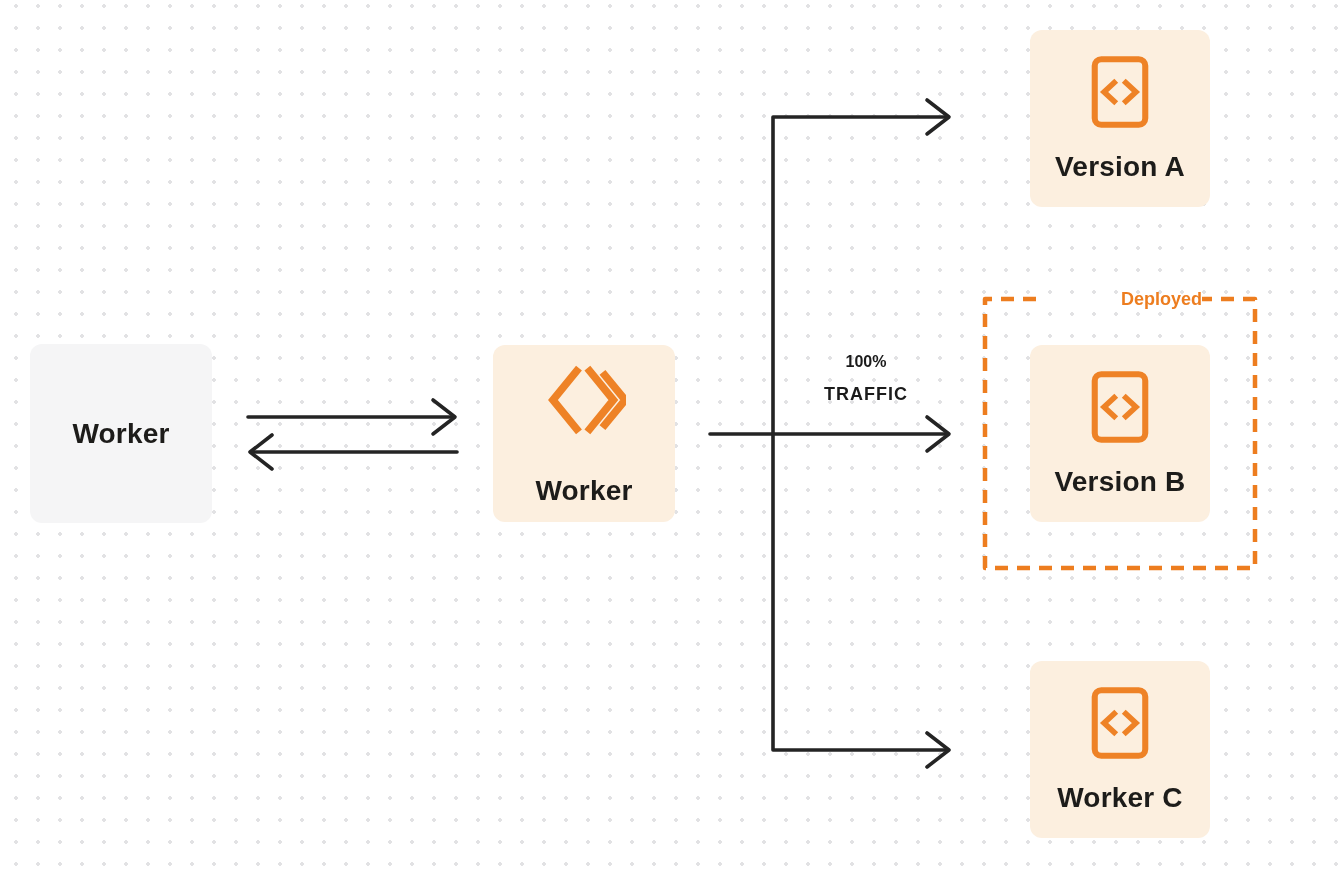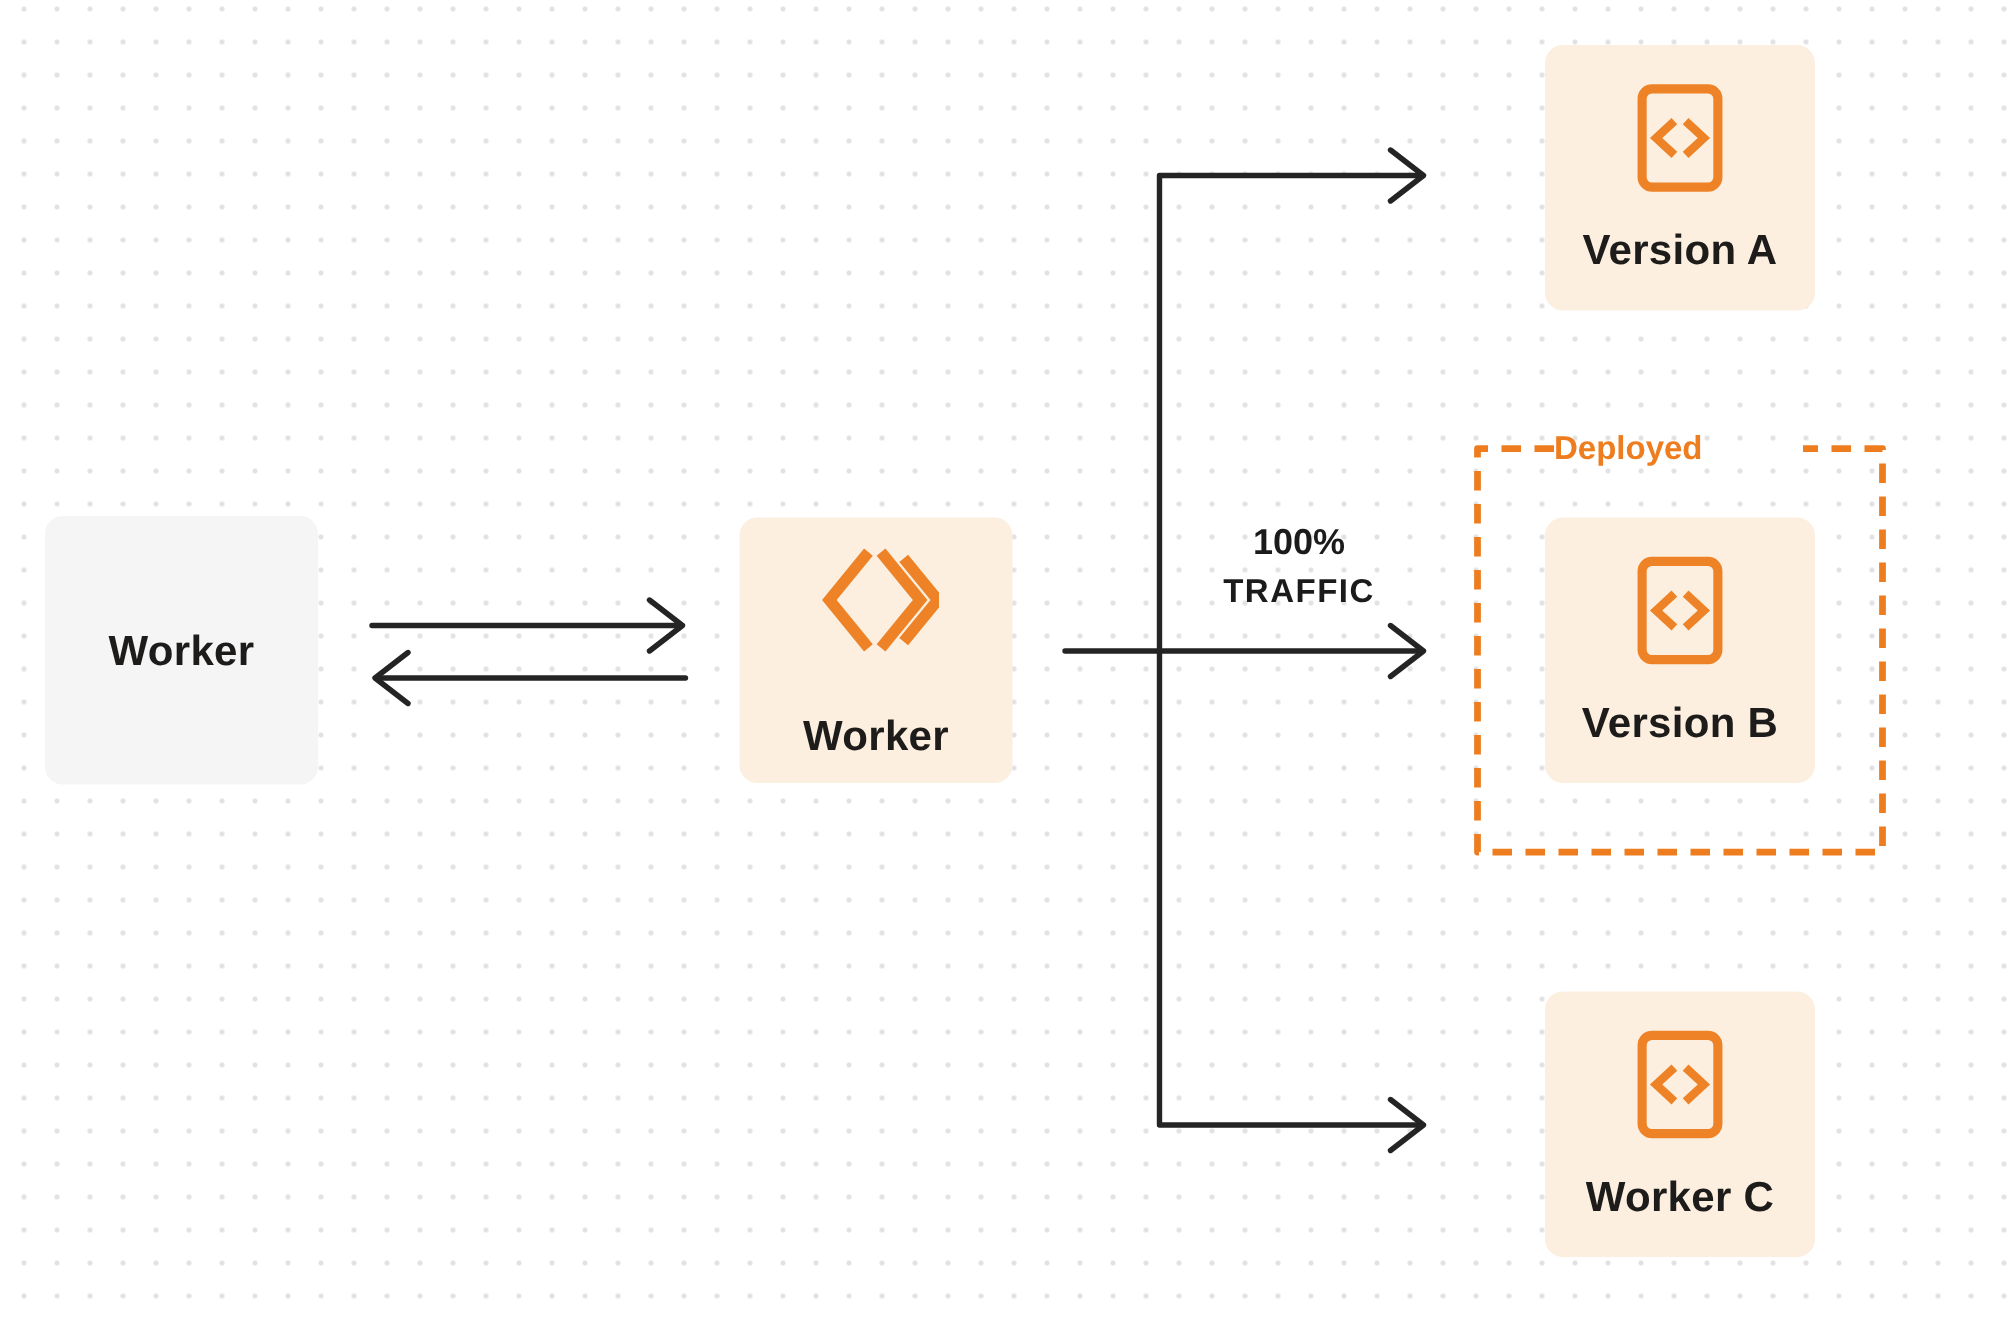--- a/index.html
+++ b/index.html
@@ -68,28 +68,28 @@
   .version-b{top:345px;}
   .version-c{top:661px;}
   .traffic-label{
     position:absolute;
     left:786px; top:349px;
     width:160px;
     text-align:center;
     color:#1B1B1B;
     font-weight:700;
   }
-  .traffic-label .pct{font-size:24px;line-height:26px;}
-  .traffic-label .word{font-size:22px;line-height:26px;margin-top:6px;letter-spacing:1px;}
+  .traffic-label .pct{font-size:16px;line-height:26px;}
+  .traffic-label .word{font-size:18px;line-height:26px;margin-top:6px;letter-spacing:1px;}
   .deployed-label{
     position:absolute;
     left:1036px; top:284px;
     width:166px;
-    text-align:left;
-    font-size:22px;
+    text-align:right;
+    font-size:18px;
     line-height:30px;
     font-weight:700;
     color:var(--accent);
   }
 </style>
 </head>
 <body>
 
 <div class="canvas">
 

